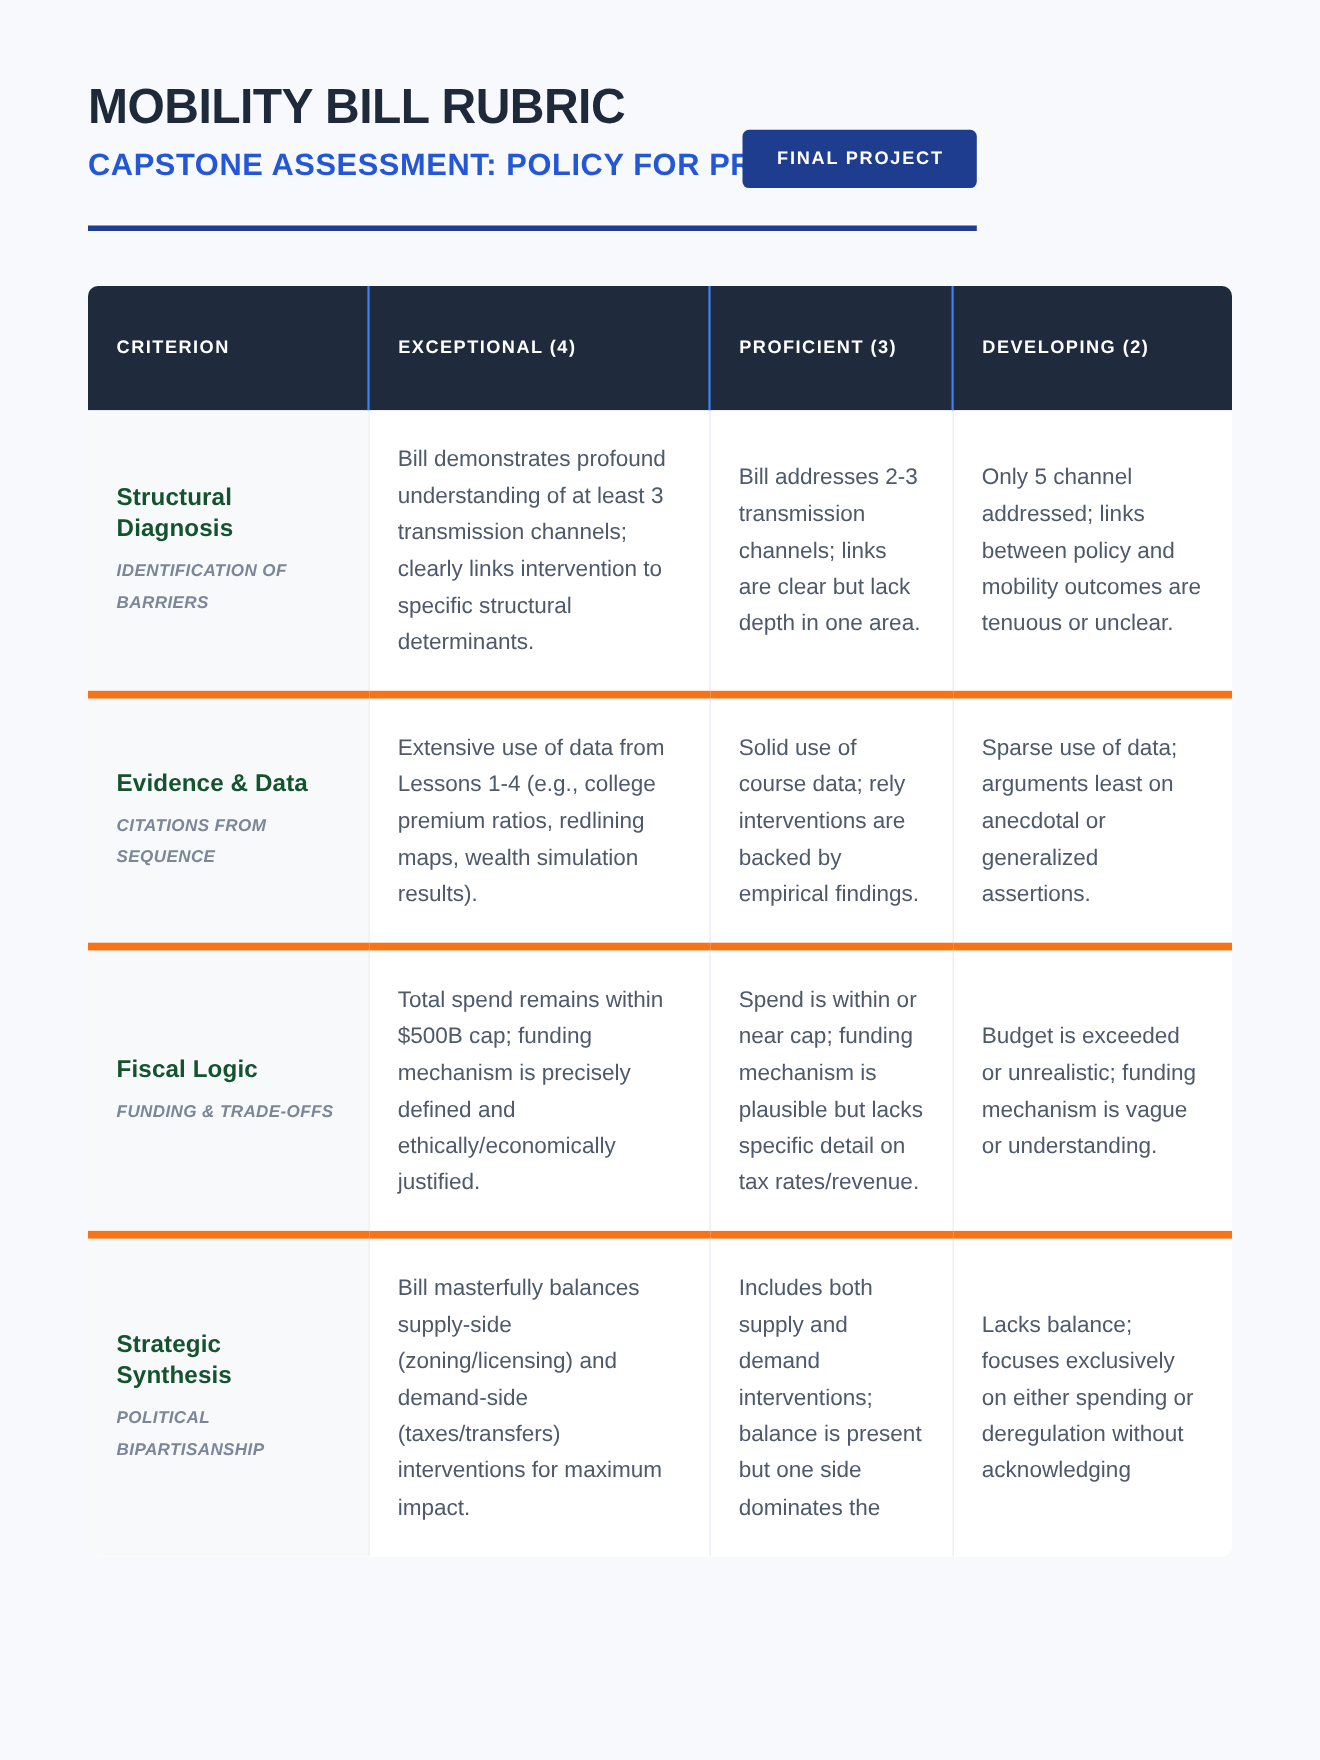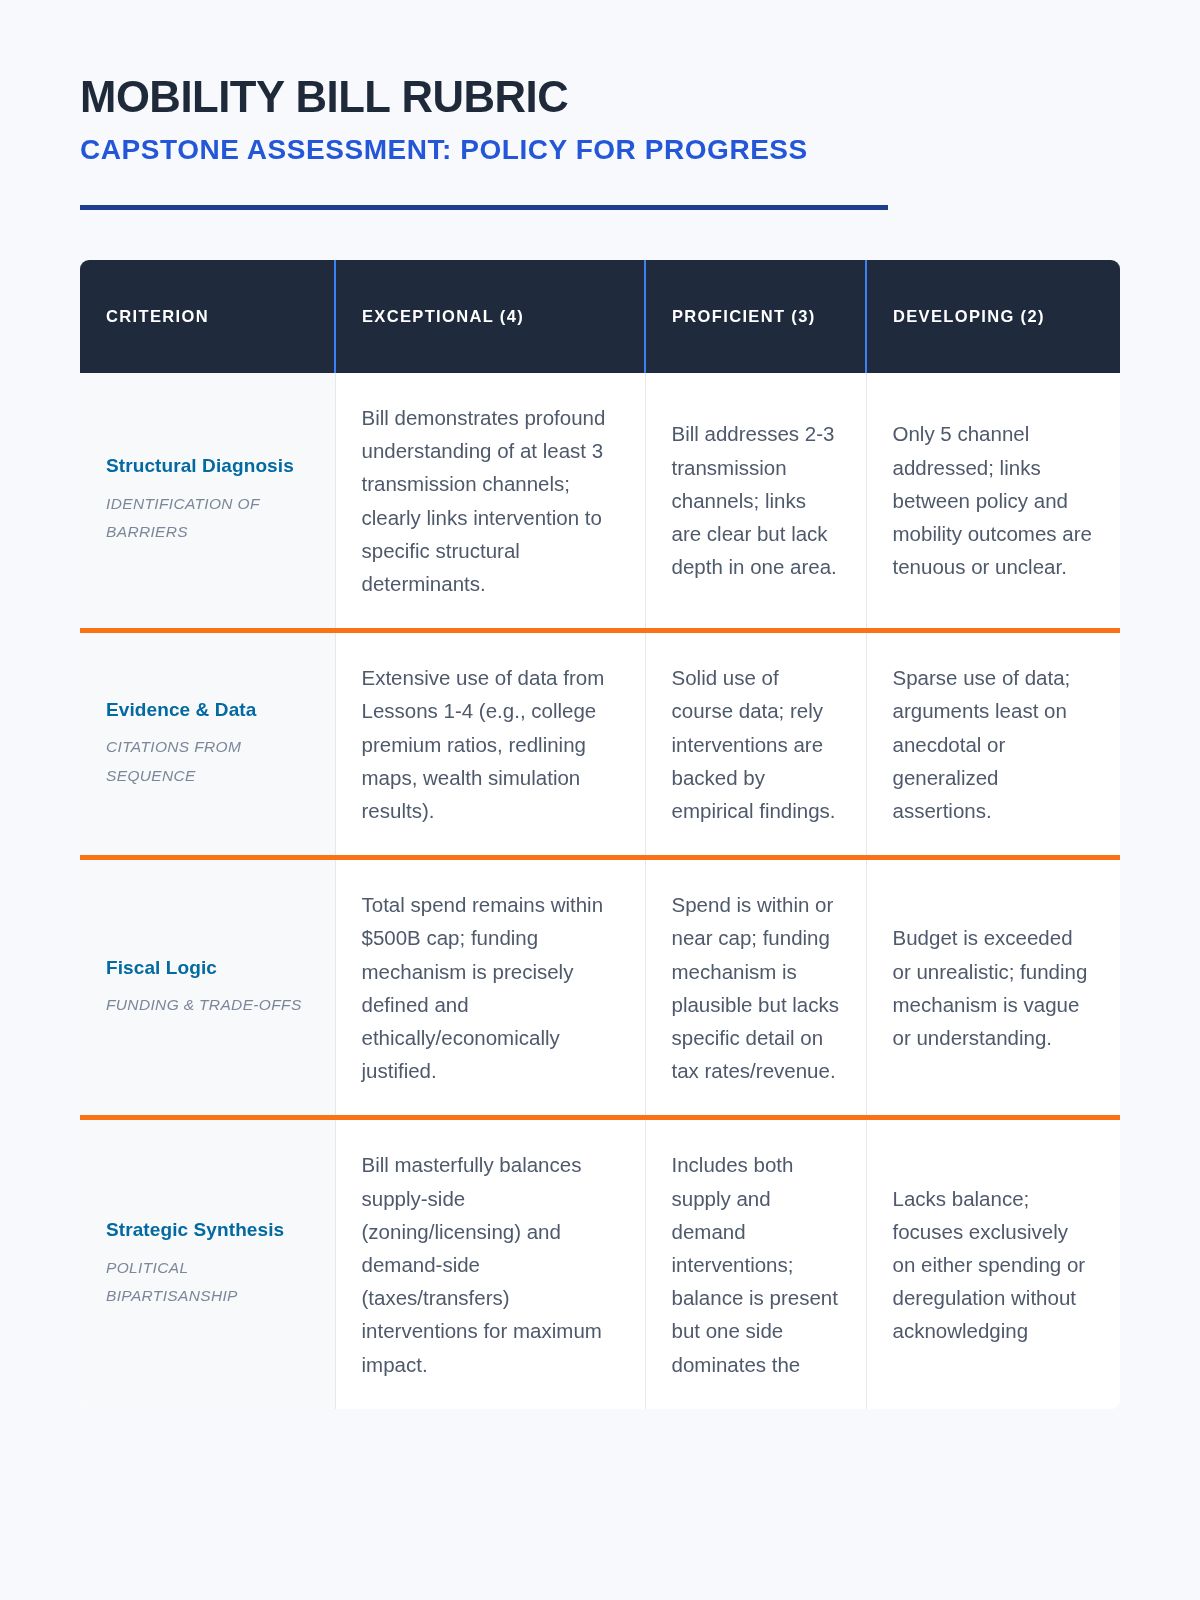--- a/index.html
+++ b/index.html
@@ -107,66 +107,67 @@
     text-align: left;
     vertical-align: middle;
     padding: 36px 26px 36px 26px;
     height: 113px;
     border-right: 2px solid #3b82f6;
     line-height: 1.28;
   }
   thead th:last-child { border-right: none; }
 
   tbody td {
-    border-top: 5px solid #f97316;
+    border-top: 7px solid #f97316;
     border-right: 1px solid #e4e9f0;
     vertical-align: middle;
     padding: 28px 26px;
     font-size: 20.5px;
     line-height: 1.62;
     color: #4e596b;
     background: #ffffff;
   }
   tbody td:last-child { border-right: none; }
   tbody tr:first-child td { border-top: none; }
 
   tbody td.criterion-cell {
     background: #f7f9fb;
     padding: 28px 26px;
   }
 
   .criterion-name {
-    font-size: 19px;
-    font-weight: 700;
-    color: #0369a1;
+    font-size: 22px;
+    font-weight: 700;
+    color: #14532d;
     line-height: 1.3;
     letter-spacing: 0.1px;
   }
 
   .criterion-sub {
     margin-top: 11px;
     font-size: 15.5px;
     font-style: italic;
-    font-weight: 400;
+    font-weight: 700;
     color: #7b8799;
     text-transform: uppercase;
     letter-spacing: 0.35px;
     line-height: 1.85;
   }
 </style>
 </head>
 <body>
 
 <div class="page">
 
   <div class="header">
     <div class="title-block">
       <h1 class="page-title">MOBILITY BILL RUBRIC</h1>
       <div class="page-subtitle">CAPSTONE ASSESSMENT: POLICY FOR PROGRESS</div>
     </div>
+    <div class="badge">FINAL PROJECT</div>
     <div class="rule"></div>
   </div>
 
   <div class="table-wrap">
     <table class="rubric">
       <colgroup>
         <col class="c-criterion">
         <col class="c-exceptional">
         <col class="c-proficient">
         <col class="c-developing">

